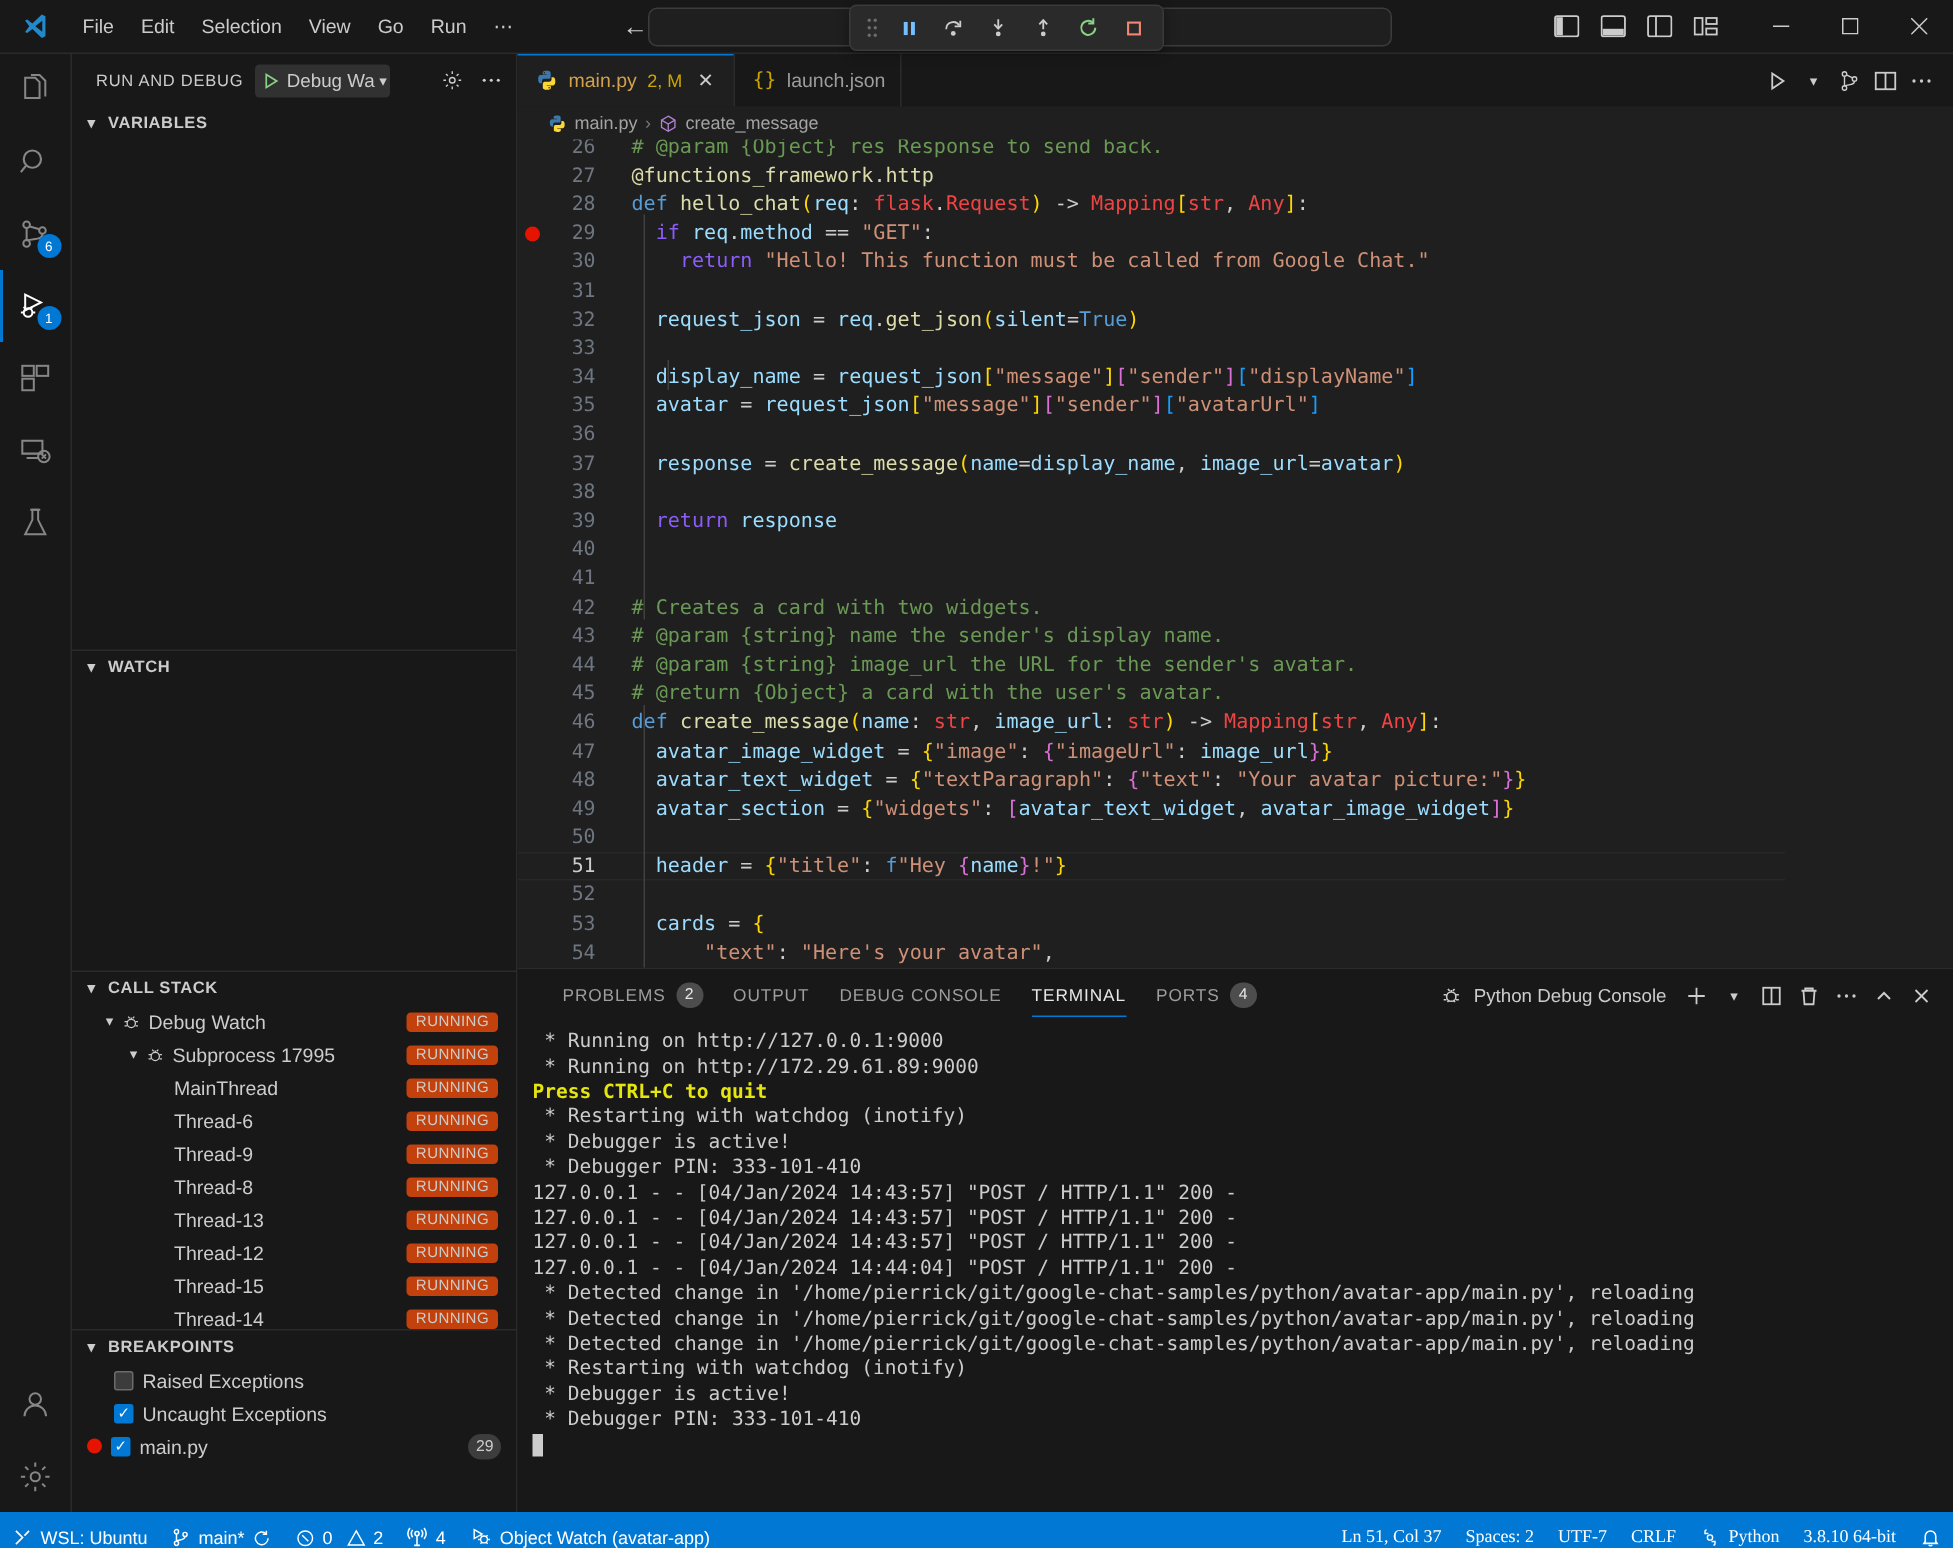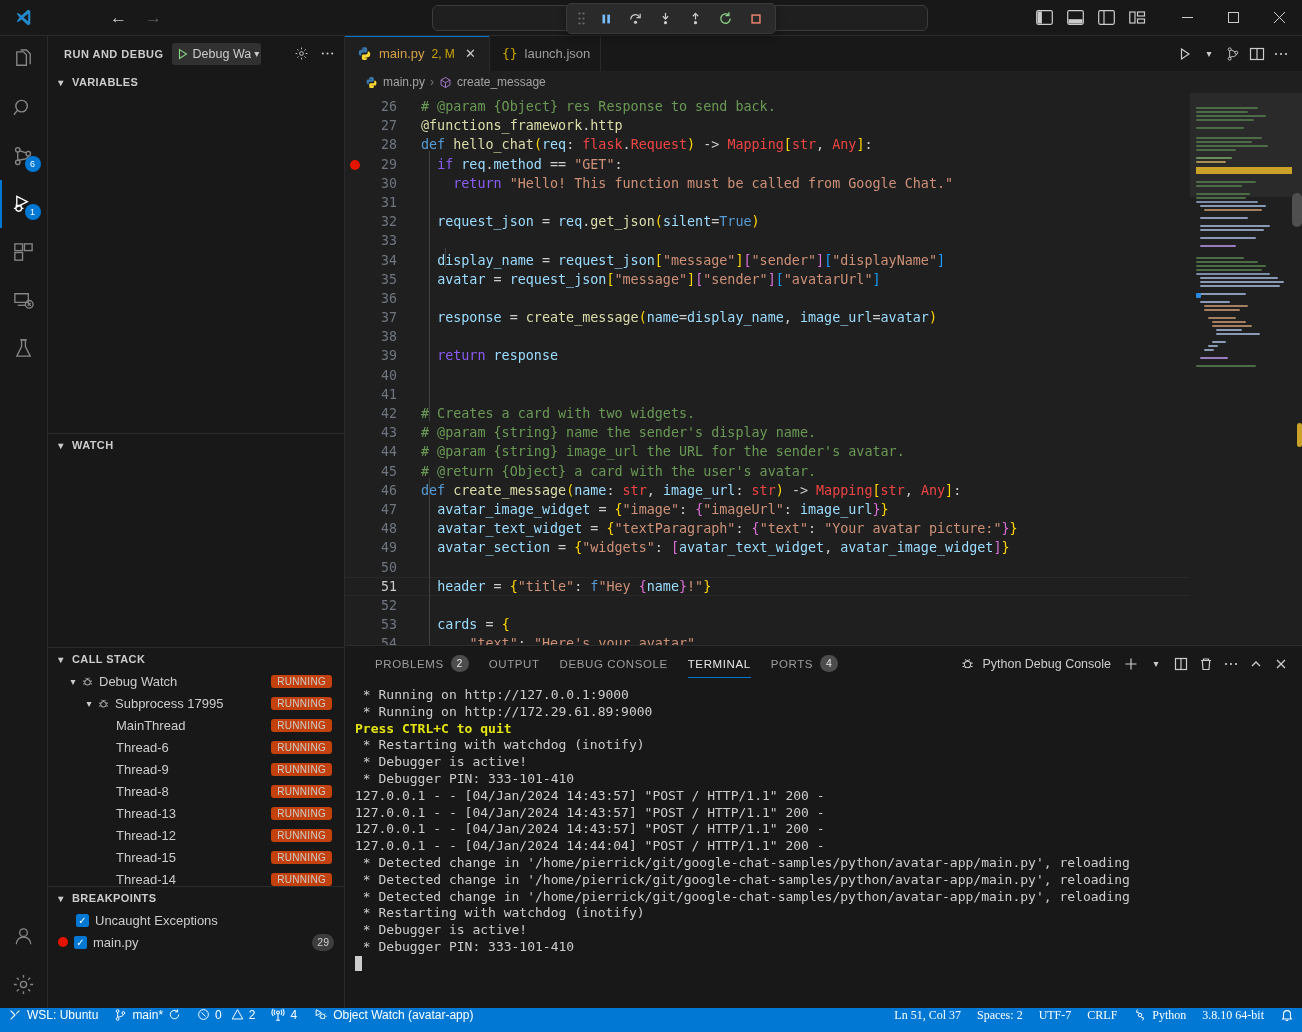--- a/index.html
+++ b/index.html
@@ -70,21 +70,21 @@
 
   
   .sidebar {
     width: 297px; flex: 0 0 297px; background: #181818; display: flex; flex-direction: column;
     border-right: 1px solid #2b2b2b; min-height: 0;
   }
   .sb-header {
     height: 35px; display: flex; align-items: center; padding: 0 6px 0 16px; gap: 8px;
     flex: 0 0 35px;
   }
-  .sb-title { font-size: 11px; font-weight: bold; letter-spacing: .5px; color: #cccccc; white-space: nowrap; }
+  .sb-title { font-size: 11px; font-weight: normal; letter-spacing: .5px; color: #cccccc; white-space: nowrap; }
   .launch-select {
     display: flex; align-items: center; background: #313131; border-radius: 3px;
     height: 22px; padding: 0 2px 0 4px; gap: 3px; max-width: 128px; overflow: hidden;
   }
   .launch-name { font-size: 12.5px; color: #cccccc; white-space: nowrap; overflow: hidden; }
   .sb-hdr-actions { display: flex; align-items: center; gap: 4px; margin-left: auto; }
   .ico-btn { width: 22px; height: 22px; display: flex; align-items: center; justify-content: center; border-radius: 4px; }
 
   .pane { display: flex; flex-direction: column; min-height: 0; border-top: 1px solid #2b2b2b; }
   .pane-head {
@@ -131,21 +131,21 @@
   .tab-close { width: 17px; height: 17px; display: flex; align-items: center; justify-content: center;
                border-radius: 4px; color: #cccccc; font-size: 13px; }
   .tabrow-actions { margin-left: auto; display: flex; align-items: center; gap: 2px; padding-right: 10px; }
 
   .breadcrumbs {
     height: 22px; flex: 0 0 22px; display: flex; align-items: center; gap: 5px;
     padding-left: 20px; font-size: 12px; color: #a3a3a3; background: #1f1f1f;
   }
   .bc-sep { color: #797979; }
 
-  .editor-area { flex: 1 1 auto; position: relative; overflow: hidden; background: #1f1f1f; display: flex; }
+  .editor-area { flex: 1 1 auto; position: relative; overflow: hidden; background: #1f1f1f; display: flex; align-items: flex-end; }
   .code-wrap { flex: 1 1 auto; position: relative; overflow: hidden; }
   pre.code {
     margin: 0; padding: 4px 0 0 0;
     font-family: "DejaVu Sans Mono", "Liberation Mono", monospace;
     font-size: 13.4px; line-height: 19.2px; color: #cccccc; white-space: pre;
   }
   .ln {
     display: block; height: 19.2px; position: relative; padding-left: 76px;
   }
   .ln .num {
@@ -200,34 +200,43 @@
     font-size: 13px; line-height: 16.8px; color: #cccccc; white-space: pre;
   }
   .t-yellow { color: #e5e510; font-weight: bold; }
   .cursor-block { display: inline-block; width: 7px; height: 15px; background: #cccccc; vertical-align: -3px; }
 
   
   .statusbar {
     height: 24px; flex: 0 0 24px; background: #0078d4; display: flex; align-items: center;
     color: #ffffff; font-size: 12px; padding: 0 0 0 0;
   }
-  .sb-item { display: flex; align-items: flex-start; gap: 5px; padding: 0 8px; height: 24px; white-space: nowrap; }
+  .sb-item { display: flex; align-items: flex-end; gap: 5px; padding: 0 8px; height: 24px; white-space: nowrap; }
   .sb-right { margin-left: auto; display: flex; align-items: center; font-family: Liberation Serif, serif; }
   svg { display: block; }
 </style>
 </head>
 <body>
 
 <div id="app">
 
   <div class="titlebar">
     <div class="vscode-logo">
       <svg width="19" height="19" viewBox="0 0 24 24">
           <path fill="#2489ca" d="M17.5 2.2 9.6 9.6 5.2 6.3 3.4 7.1l3.6 4.9-3.6 4.9 1.8.8 4.4-3.3 7.9 7.4 3.1-1.4V3.6L17.5 2.2zm.4 5.1v9.4L12 12l5.9-4.7z"></path>
         </svg>
+    </div>
+    <div class="menu">
+      <div class="menu-item">File</div>
+      <div class="menu-item">Edit</div>
+      <div class="menu-item">Selection</div>
+      <div class="menu-item">View</div>
+      <div class="menu-item">Go</div>
+      <div class="menu-item">Run</div>
+      <div class="menu-item">⋯</div>
     </div>
     <div class="nav-arrows">
       <span class="arrow">←</span>
       <span class="arrow dim">→</span>
     </div>
     <div class="cmd-center">
       <span class="cmd-center-text">tu]</span>
     </div>
 
     <div class="debug-toolbar">
@@ -505,20 +514,24 @@
           </div>
         </div>
       </div>
 
       <div class="pane pane-breakpoints">
         <div class="pane-head">
           <span class="chev">▾</span>
           <span>BREAKPOINTS</span>
         </div>
         <div class="pane-body">
+          <div class="bp-row" style="padding-left:28px">
+            <span class="cb"></span>
+            <span>Raised Exceptions</span>
+          </div>
           <div class="bp-row" style="padding-left:28px">
             <span class="cb on">✓</span>
             <span>Uncaught Exceptions</span>
           </div>
           <div class="bp-row" style="padding-left:10px">
             <span class="bp-dot"></span>
             <span class="cb on">✓</span>
             <span>main.py</span>
             <span class="bp-count">29</span>
           </div>

